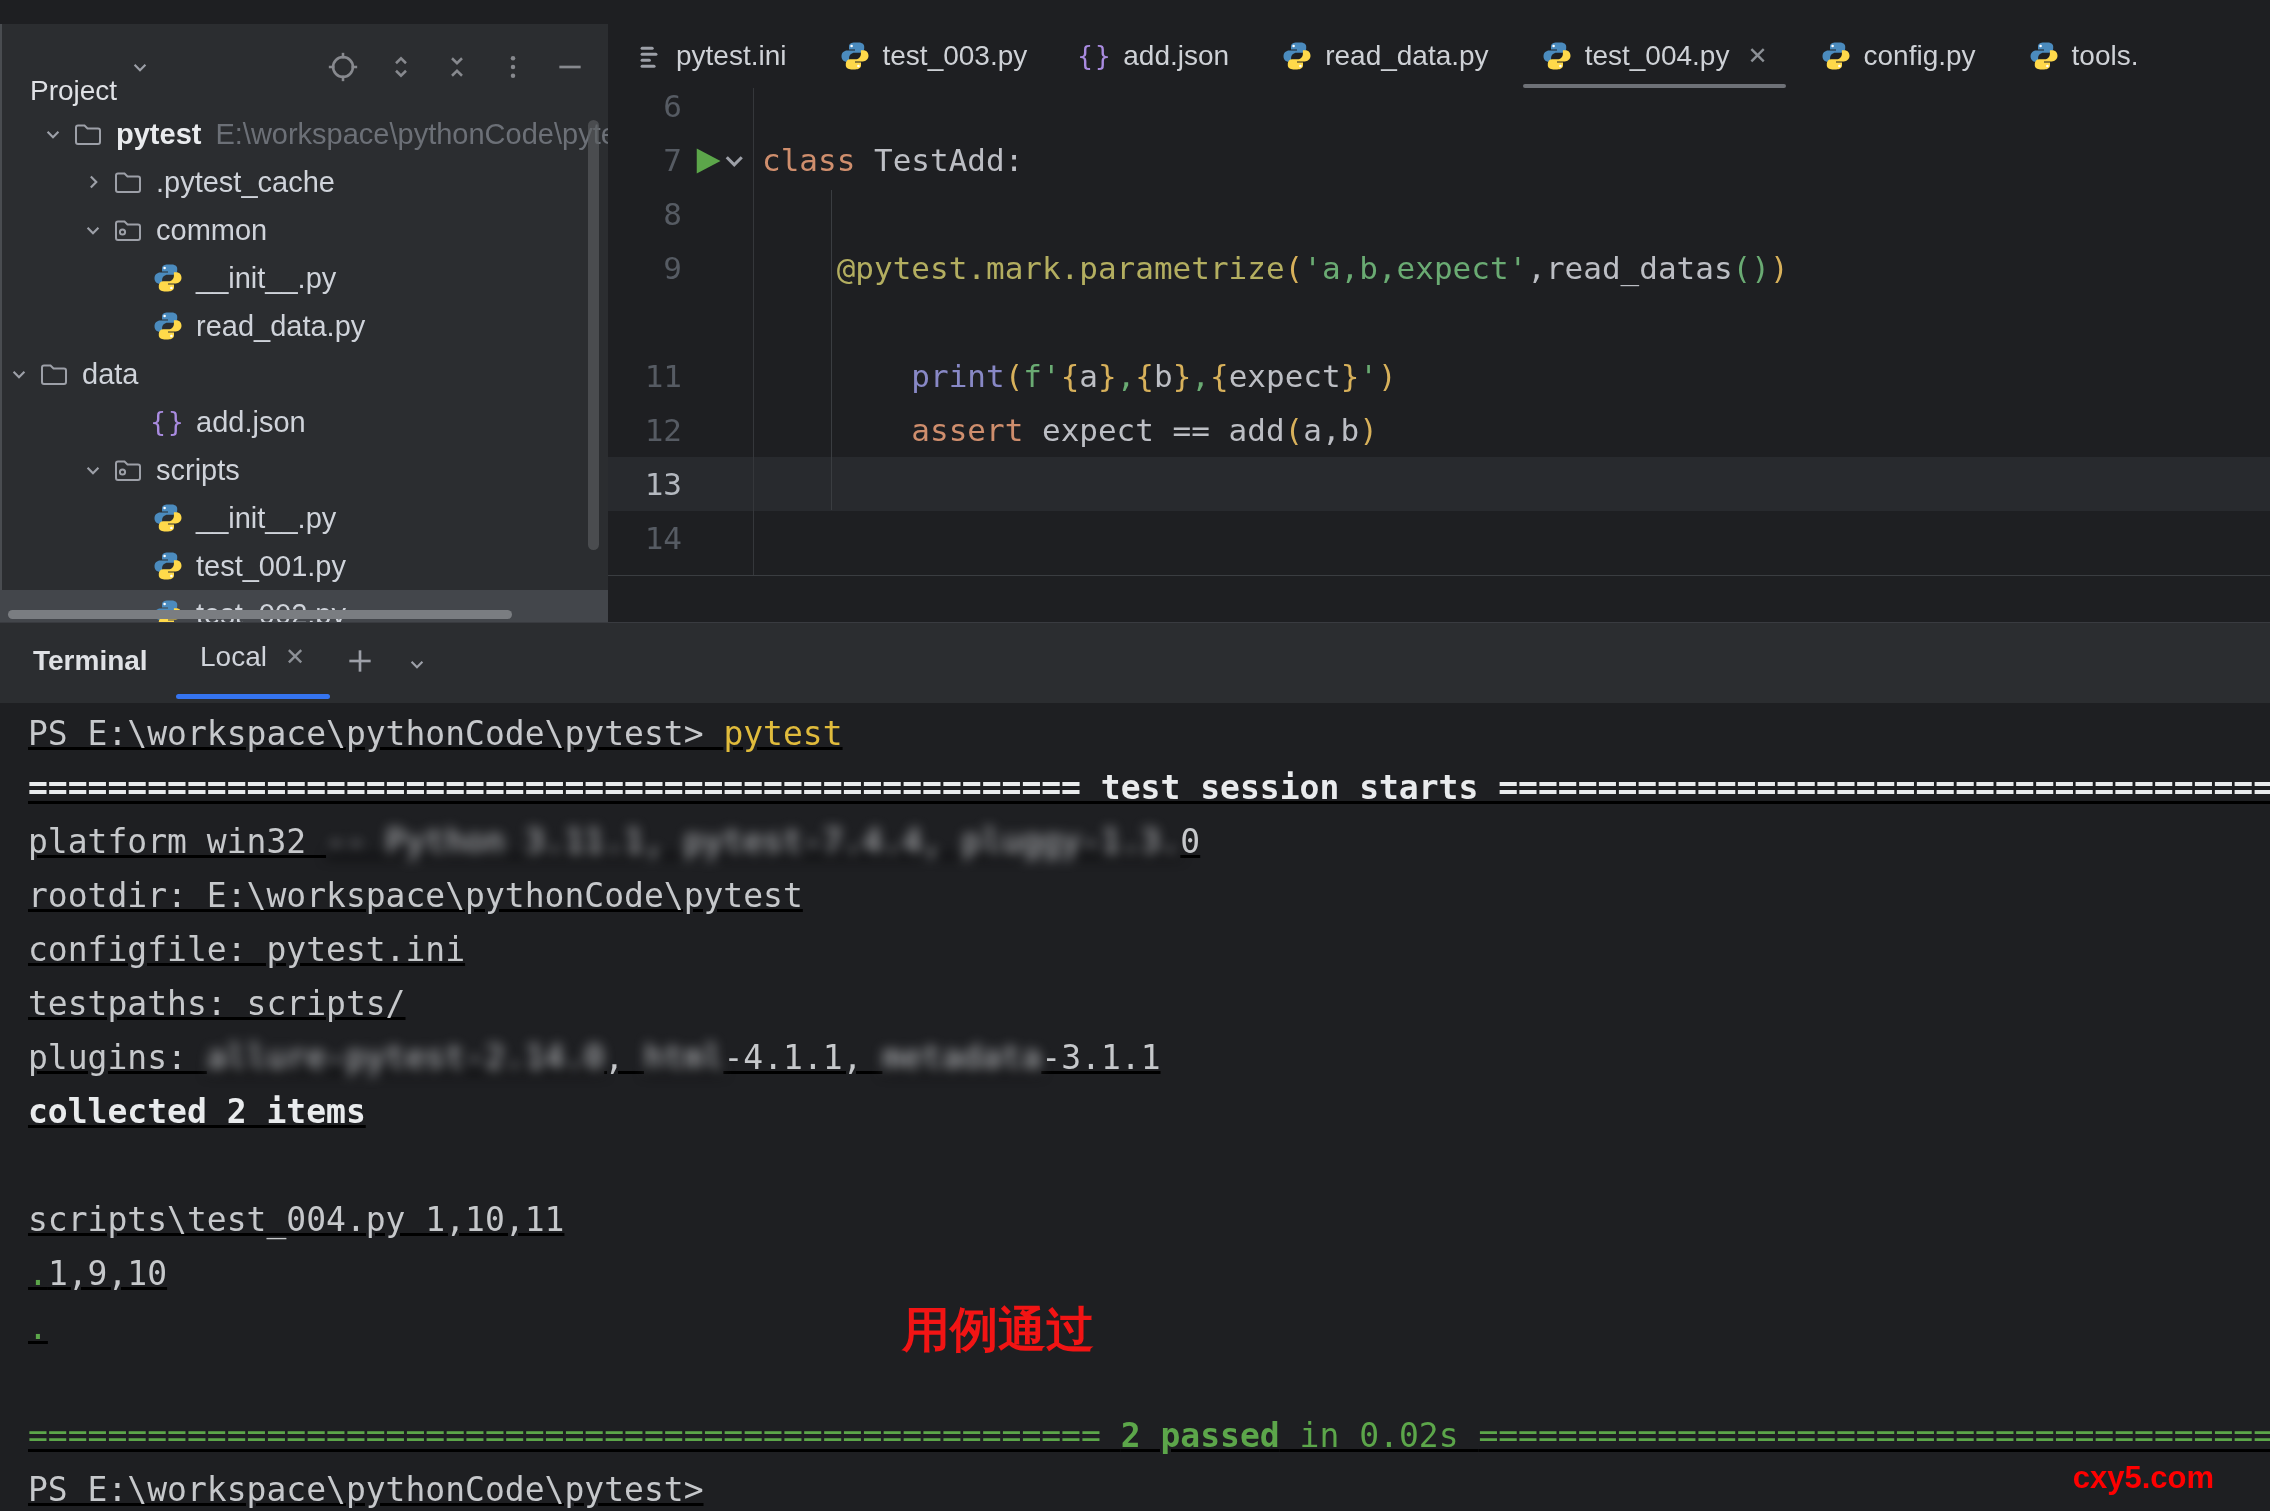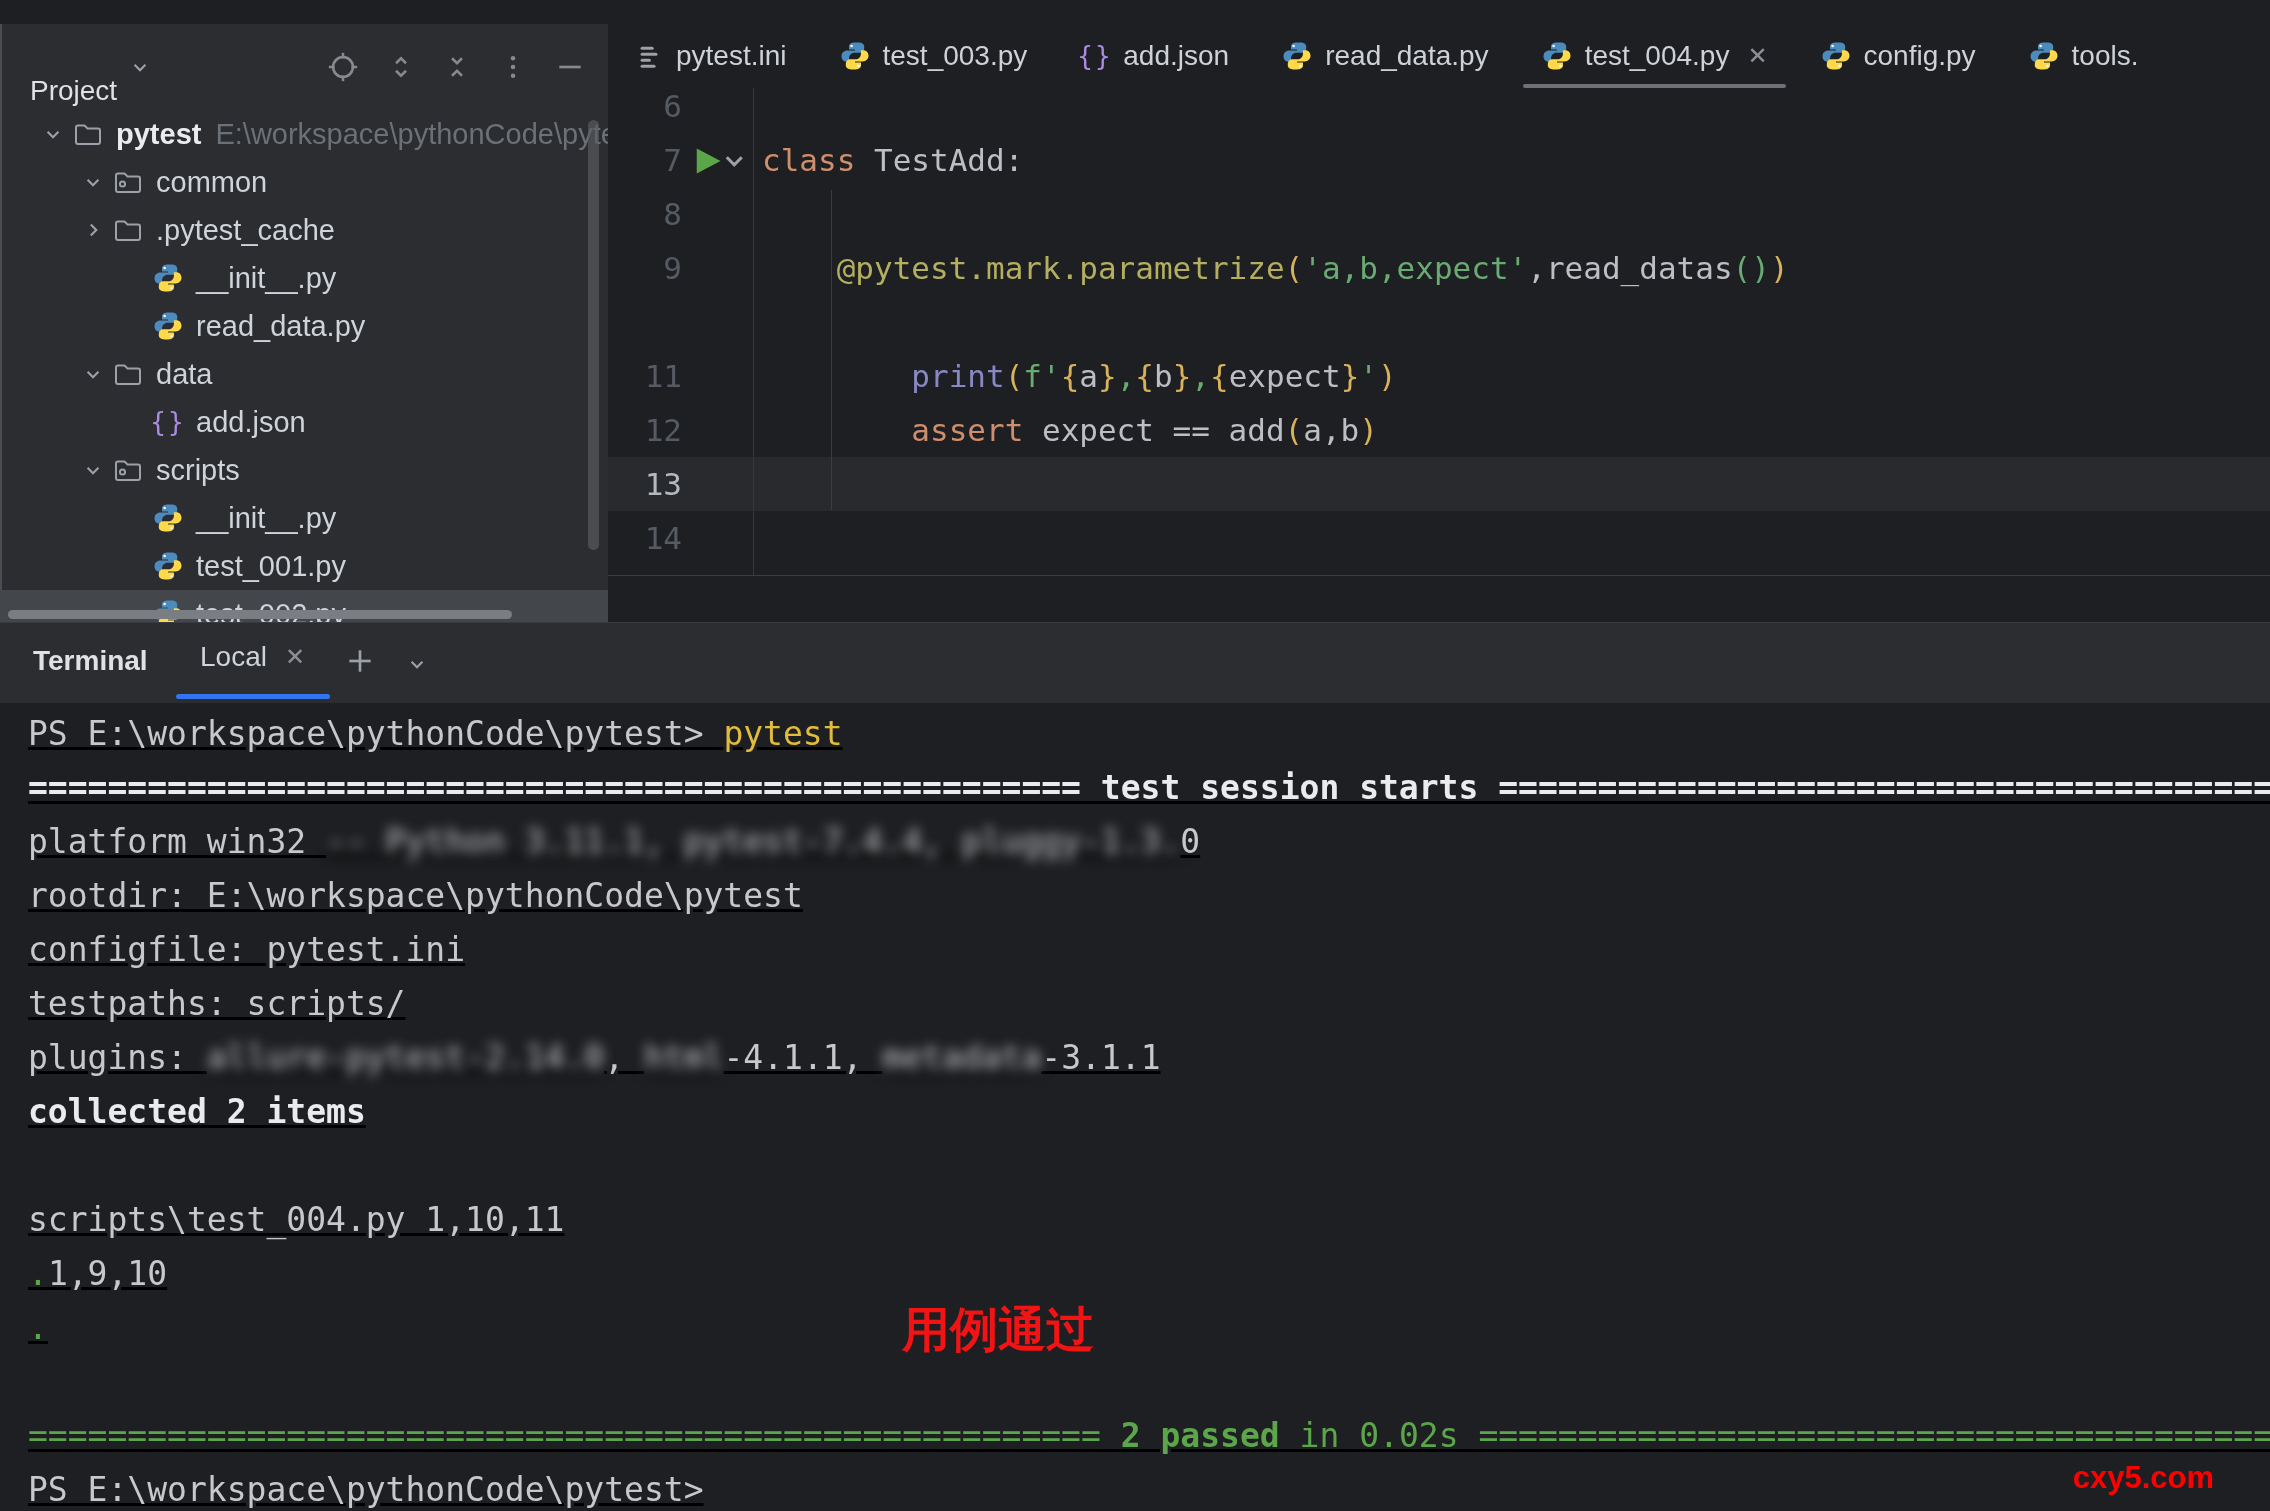--- a/index.html
+++ b/index.html
@@ -125,44 +125,44 @@
             <svg viewBox="0 0 32 32" width="32" height="32" fill="none" stroke="#9DA0A8" stroke-width="2">
               <path d="M4 9.5c0-1.1.9-2 2-2h6.5l3 3H26c1.1 0 2 .9 2 2V24c0 1.1-.9 2-2 2H6c-1.1 0-2-.9-2-2z"></path>
             </svg>
           </span>
           <span class="tlabel b">pytest</span>
           <span class="tpath">E:\workspace\pythonCode\pytes</span>
         </div>
         <div class="tree-row" style="padding-left: 74px;">
           <span class="tw">
             <svg viewBox="0 0 24 24" width="26" height="26" fill="none" stroke="#9DA0A8" stroke-width="2">
+              <polyline points="10,7 15,12 10,17"></polyline>
+            </svg>
+          </span>
+          <span class="icon">
+            <svg viewBox="0 0 32 32" width="32" height="32" fill="none" stroke="#9DA0A8" stroke-width="2">
+              <path d="M4 9.5c0-1.1.9-2 2-2h6.5l3 3H26c1.1 0 2 .9 2 2V24c0 1.1-.9 2-2 2H6c-1.1 0-2-.9-2-2z"></path>
+            </svg>
+          </span>
+          <span class="tlabel">.pytest_cache</span>
+        </div>
+        <div class="tree-row" style="padding-left: 74px;">
+          <span class="tw">
+            <svg viewBox="0 0 24 24" width="26" height="26" fill="none" stroke="#9DA0A8" stroke-width="2">
               <polyline points="7,10 12,15 17,10"></polyline>
             </svg>
           </span>
           <span class="icon">
             <svg viewBox="0 0 32 32" width="32" height="32" fill="none" stroke="#9DA0A8" stroke-width="2">
               <path d="M4 9.5c0-1.1.9-2 2-2h6.5l3 3H26c1.1 0 2 .9 2 2V24c0 1.1-.9 2-2 2H6c-1.1 0-2-.9-2-2z"></path>
               <circle cx="10.5" cy="18" r="2.6"></circle>
             </svg>
           </span>
           <span class="tlabel">common</span>
         </div>
-        <div class="tree-row" style="padding-left: 74px;">
-          <span class="tw">
-            <svg viewBox="0 0 24 24" width="26" height="26" fill="none" stroke="#9DA0A8" stroke-width="2">
-              <polyline points="10,7 15,12 10,17"></polyline>
-            </svg>
-          </span>
-          <span class="icon">
-            <svg viewBox="0 0 32 32" width="32" height="32" fill="none" stroke="#9DA0A8" stroke-width="2">
-              <path d="M4 9.5c0-1.1.9-2 2-2h6.5l3 3H26c1.1 0 2 .9 2 2V24c0 1.1-.9 2-2 2H6c-1.1 0-2-.9-2-2z"></path>
-            </svg>
-          </span>
-          <span class="tlabel">.pytest_cache</span>
-        </div>
         <div class="tree-row" style="padding-left: 114px;">
           <span class="tw"></span>
           <span class="icon">
             <svg viewBox="0 0 32 32" width="32" height="32">
               <path fill="#4B8BBE" d="M15.9 2.5c-3.6 0-5.9 1.5-5.9 3.9v3h6v1.2H8.2c-3 0-5.7 2.2-5.7 5.6 0 3.3 2.3 5.5 5.3 5.5h2.3v-3.6c0-2.9 2.5-5.3 5.4-5.3h5.3c2.4 0 4.4-2 4.4-4.4V6.4c0-2.3-2.5-3.9-5.4-3.9h-3.9z"></path>
               <circle fill="#fff" cx="12.6" cy="6" r="1.3"></circle>
               <g transform="rotate(180 16 16)">
                 <path fill="#FFD94A" d="M15.9 2.5c-3.6 0-5.9 1.5-5.9 3.9v3h6v1.2H8.2c-3 0-5.7 2.2-5.7 5.6 0 3.3 2.3 5.5 5.3 5.5h2.3v-3.6c0-2.9 2.5-5.3 5.4-5.3h5.3c2.4 0 4.4-2 4.4-4.4V6.4c0-2.3-2.5-3.9-5.4-3.9h-3.9z"></path>
                 <circle fill="#fff" cx="12.6" cy="6" r="1.3"></circle>
               </g>
@@ -177,21 +177,21 @@
               <path fill="#4B8BBE" d="M15.9 2.5c-3.6 0-5.9 1.5-5.9 3.9v3h6v1.2H8.2c-3 0-5.7 2.2-5.7 5.6 0 3.3 2.3 5.5 5.3 5.5h2.3v-3.6c0-2.9 2.5-5.3 5.4-5.3h5.3c2.4 0 4.4-2 4.4-4.4V6.4c0-2.3-2.5-3.9-5.4-3.9h-3.9z"></path>
               <circle fill="#fff" cx="12.6" cy="6" r="1.3"></circle>
               <g transform="rotate(180 16 16)">
                 <path fill="#FFD94A" d="M15.9 2.5c-3.6 0-5.9 1.5-5.9 3.9v3h6v1.2H8.2c-3 0-5.7 2.2-5.7 5.6 0 3.3 2.3 5.5 5.3 5.5h2.3v-3.6c0-2.9 2.5-5.3 5.4-5.3h5.3c2.4 0 4.4-2 4.4-4.4V6.4c0-2.3-2.5-3.9-5.4-3.9h-3.9z"></path>
                 <circle fill="#fff" cx="12.6" cy="6" r="1.3"></circle>
               </g>
             </svg>
           </span>
           <span class="tlabel">read_data.py</span>
         </div>
-        <div class="tree-row" style="padding-left: 74px;">
+        <div class="tree-row" style="">
           <span class="tw">
             <svg viewBox="0 0 24 24" width="26" height="26" fill="none" stroke="#9DA0A8" stroke-width="2">
               <polyline points="7,10 12,15 17,10"></polyline>
             </svg>
           </span>
           <span class="icon">
             <svg viewBox="0 0 32 32" width="32" height="32" fill="none" stroke="#9DA0A8" stroke-width="2">
               <path d="M4 9.5c0-1.1.9-2 2-2h6.5l3 3H26c1.1 0 2 .9 2 2V24c0 1.1-.9 2-2 2H6c-1.1 0-2-.9-2-2z"></path>
             </svg>
           </span>

